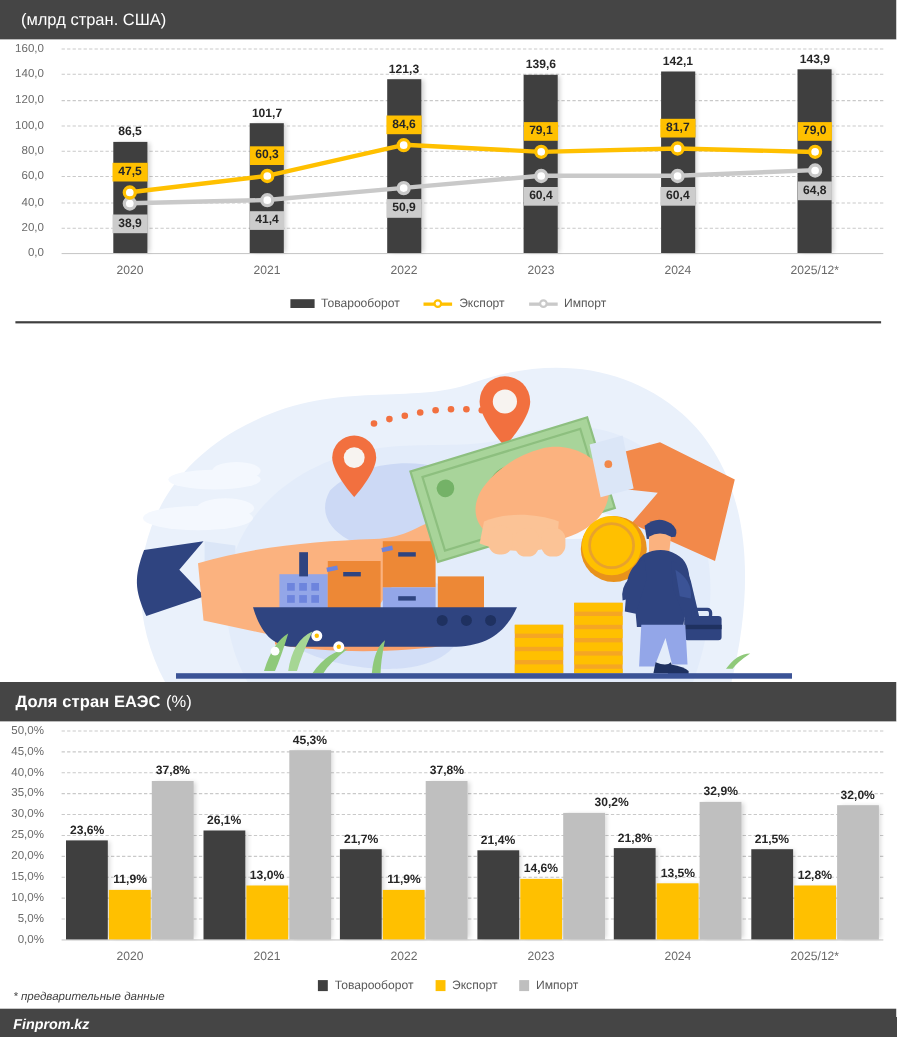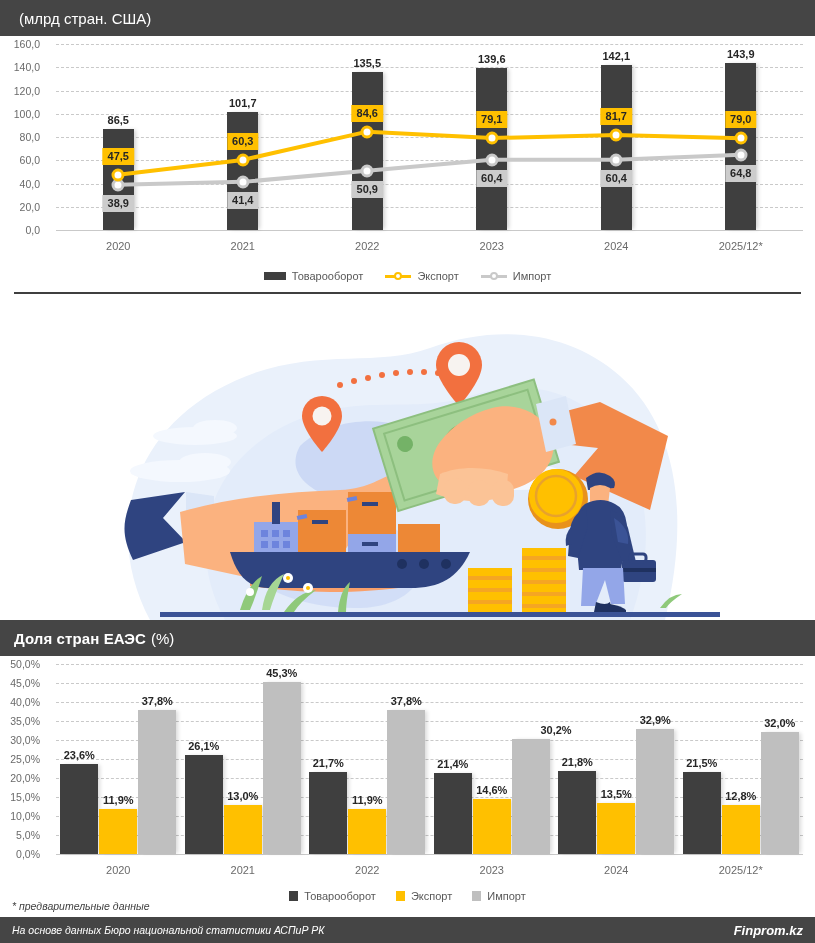--- a/index.html
+++ b/index.html
@@ -110,21 +110,21 @@
       <div class="gridline" style="top: 54.5px;"></div>
       <div class="gridline" style="top: 31.25px;"></div>
       <div class="gridline" style="top: 8px;"></div>
     </div>
   <div id="c1-bars">
       <div class="bar1" style="left: 102.75px; top: 93.4437px; height: 100.556px;"></div>
       <div class="bar1lbl" style="left: 118.25px; top: 90.4437px;">86,5</div>
       <div class="bar1" style="left: 227.25px; top: 75.7738px; height: 118.226px;"></div>
       <div class="bar1lbl" style="left: 242.75px; top: 72.7738px;">101,7</div>
       <div class="bar1" style="left: 351.75px; top: 36.4812px; height: 157.519px;"></div>
-      <div class="bar1lbl" style="left: 367.25px; top: 33.4812px;">135,5</div>
+      <div class="bar1lbl" style="left: 367.25px; top: 33.4812px;">121,3</div>
       <div class="bar1" style="left: 476.25px; top: 31.715px; height: 162.285px;"></div>
       <div class="bar1lbl" style="left: 491.75px; top: 28.715px;">139,6</div>
       <div class="bar1" style="left: 600.75px; top: 28.8087px; height: 165.191px;"></div>
       <div class="bar1lbl" style="left: 616.25px; top: 25.8087px;">142,1</div>
       <div class="bar1" style="left: 725.25px; top: 26.7162px; height: 167.284px;"></div>
       <div class="bar1lbl" style="left: 740.75px; top: 23.7162px;">143,9</div>
     </div>
   <svg id="c1-lines" style="position:absolute;left:0;top:0;width:815px;height:250px;pointer-events:none;z-index:4">
       <polyline points="118.25,148.77875 242.75,145.8725 367.25,134.82875 491.75,123.785 616.25,123.785 740.75,118.67" fill="none" stroke="#c9c9c9" stroke-width="4" stroke-linejoin="round" stroke-linecap="round"></polyline>
       <polyline points="118.25,138.78125 242.75,123.90125 367.25,95.65250000000002 491.75,102.04625000000001 616.25,99.02375 740.75,102.1625" fill="none" stroke="#FFC000" stroke-width="4" stroke-linejoin="round" stroke-linecap="round"></polyline>
@@ -457,15 +457,14 @@
       <div class="lg-item">
         <span class="sw-sq" style="background: rgb(191, 191, 191);"></span>
         <span>Импорт</span>
       </div>
     </div>
 </div>
 
 <div class="note" style="top:900px">* предварительные данные</div>
 
 <div class="footer">
-  <span class="src">На основе данных Бюро национальной статистики АСПиР РК</span>
   <span class="brand">Finprom.kz</span>
 </div>
 
 </body></html>

